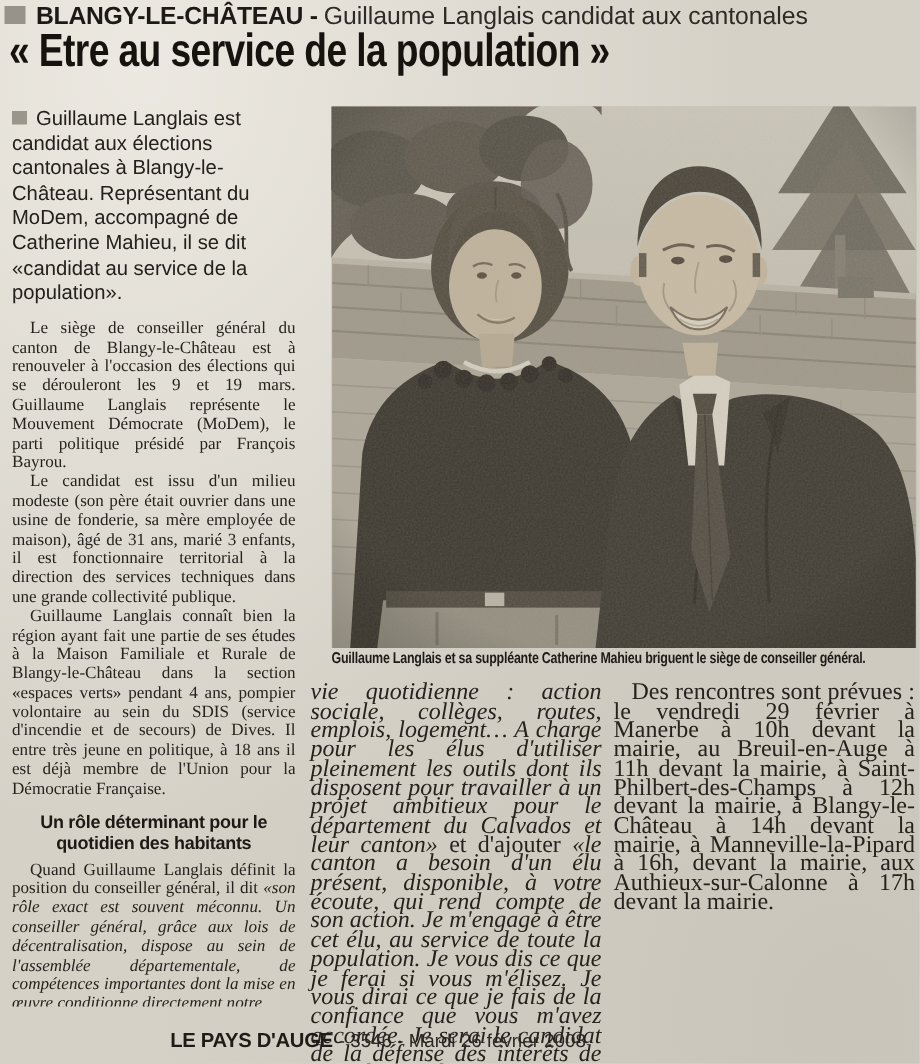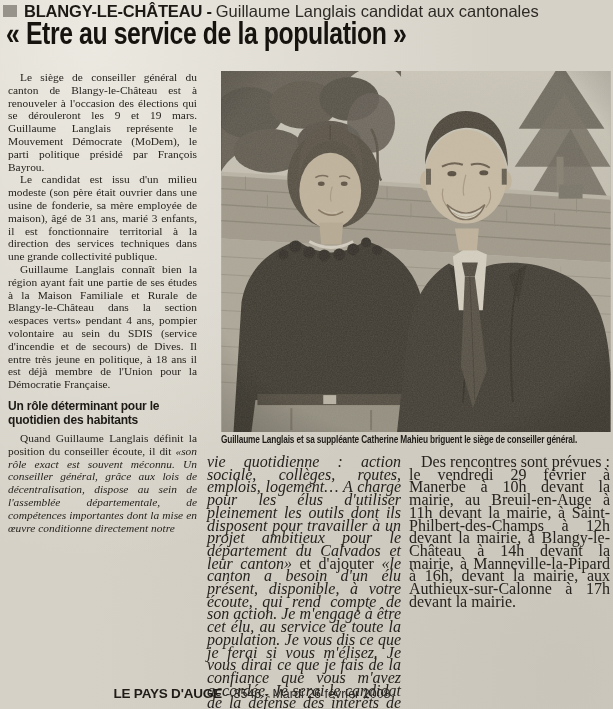--- a/index.html
+++ b/index.html
@@ -25,21 +25,21 @@
     transform:scaleX(.8);transform-origin:0 50%;}
   
   .col-left{position:absolute;left:8px;top:71px;width:189px;height:600px;overflow:hidden;}
   .lead{margin:0 0 9px;font-family:"Liberation Sans",sans-serif;font-size:13.5px;line-height:16.6px;color:#24211c;}
   .lead-square{display:inline-block;width:10px;height:9px;background:#9a968c;margin-right:6px;}
   .para{margin:0;font-size:11.4px;line-height:12.8px;text-align:justify;text-indent:12px;
     hyphens:auto;-webkit-hyphens:auto;color:#26231e;}
   .noindent{text-indent:0;}
   .boldline{font-weight:700;}
   .subhead{margin:8px 0 5px;font-family:"Liberation Sans",sans-serif;font-weight:700;
-    font-size:12px;line-height:14px;letter-spacing:-.2px;color:#1d1a16;}
+    font-size:12px;line-height:14px;letter-spacing:-.2px;color:#1d1a16;text-align:center;}
   .i{font-style:italic;}
   .col-middle{position:absolute;left:207px;top:456px;width:194px;}
   .col-right{position:absolute;left:409px;top:456px;width:201px;}
   .col-middle .para,.col-right .para{font-size:16px;line-height:12.7px;}
   
   .photo-block{position:absolute;left:221px;top:71px;width:394px;margin:0;}
   .photo-img{display:block;width:390px;height:361px;background:#bdb9ae;}
   .caption{margin:2px 0 0;font-family:"Liberation Sans",sans-serif;font-weight:700;
     font-size:10.4px;letter-spacing:-.2px;white-space:nowrap;color:#1f1c18;
     transform:scaleX(.8);transform-origin:0 50%;}
@@ -53,26 +53,27 @@
 
 <div class="scan">
 
   <div class="kicker">
     <span class="kicker-square"></span><span class="kicker-loc">BLANGY-LE-CHÂTEAU -</span><span class="kicker-rest">Guillaume Langlais candidat aux cantonales</span>
   </div>
 
   <h1 class="headline">« Etre au service de la population »</h1>
 
   <div class="col-left">
+    <p class="lead"><span class="lead-square"></span><span>Guillaume Langlais est candidat aux élections cantonales à Blangy-le-Château. Représentant du MoDem, accompagné de Catherine Mahieu, il se dit «candidat au service de la population».</span></p>
     <div id="col-left-flow">
         <p class="para"><span>Le siège de conseiller général du canton de Blangy-le-Château est à renouveler à l'occasion des élections qui se dérouleront les 9 et 19 mars. Guillaume Langlais représente le Mouvement Démocrate (MoDem), le parti politique présidé par François Bayrou.</span></p>
         <p class="para"><span>Le candidat est issu d'un milieu modeste (son père était ouvrier dans une usine de fonderie, sa mère employée de maison), âgé de 31 ans, marié 3 enfants, il est fonctionnaire territorial à la direction des services techniques dans une grande collectivité publique.</span></p>
         <p class="para"><span>Guillaume Langlais connaît bien la région ayant fait une partie de ses études à la Maison Familiale et Rurale de Blangy-le-Château dans la section «espaces verts» pendant 4 ans, pompier volontaire au sein du SDIS (service d'incendie et de secours) de Dives. Il entre très jeune en politique, à 18 ans il est déjà membre de l'Union pour la Démocratie Française.</span></p>
         <h3 class="subhead"><span>Un rôle déterminant pour le quotidien des habitants</span></h3>
-        <p class="para"><span>Quand Guillaume Langlais définit la position du conseiller écoute, il dit </span><span class="i">«son rôle exact est souvent méconnu. Un conseiller général, grâce aux lois de décentralisation, dispose au sein de l'assemblée départementale, de compétences importantes dont la mise en œuvre conditionne directement notre</span></p>
+        <p class="para"><span>Quand Guillaume Langlais définit la position du conseiller général, il dit </span><span class="i">«son rôle exact est souvent méconnu. Un conseiller général, grâce aux lois de décentralisation, dispose au sein de l'assemblée départementale, de compétences importantes dont la mise en œuvre conditionne directement notre</span></p>
       </div>
   </div>
 
   <figure class="photo-block">
     <svg class="photo-img" viewBox="0 0 390 362" xmlns="http://www.w3.org/2000/svg">
       <defs>
         <linearGradient id="sky" x1="0" y1="0" x2="0" y2="1">
           <stop offset="0" stop-color="#cdc9be"></stop>
             <stop offset="1" stop-color="#b4b0a5"></stop>
         </linearGradient>

